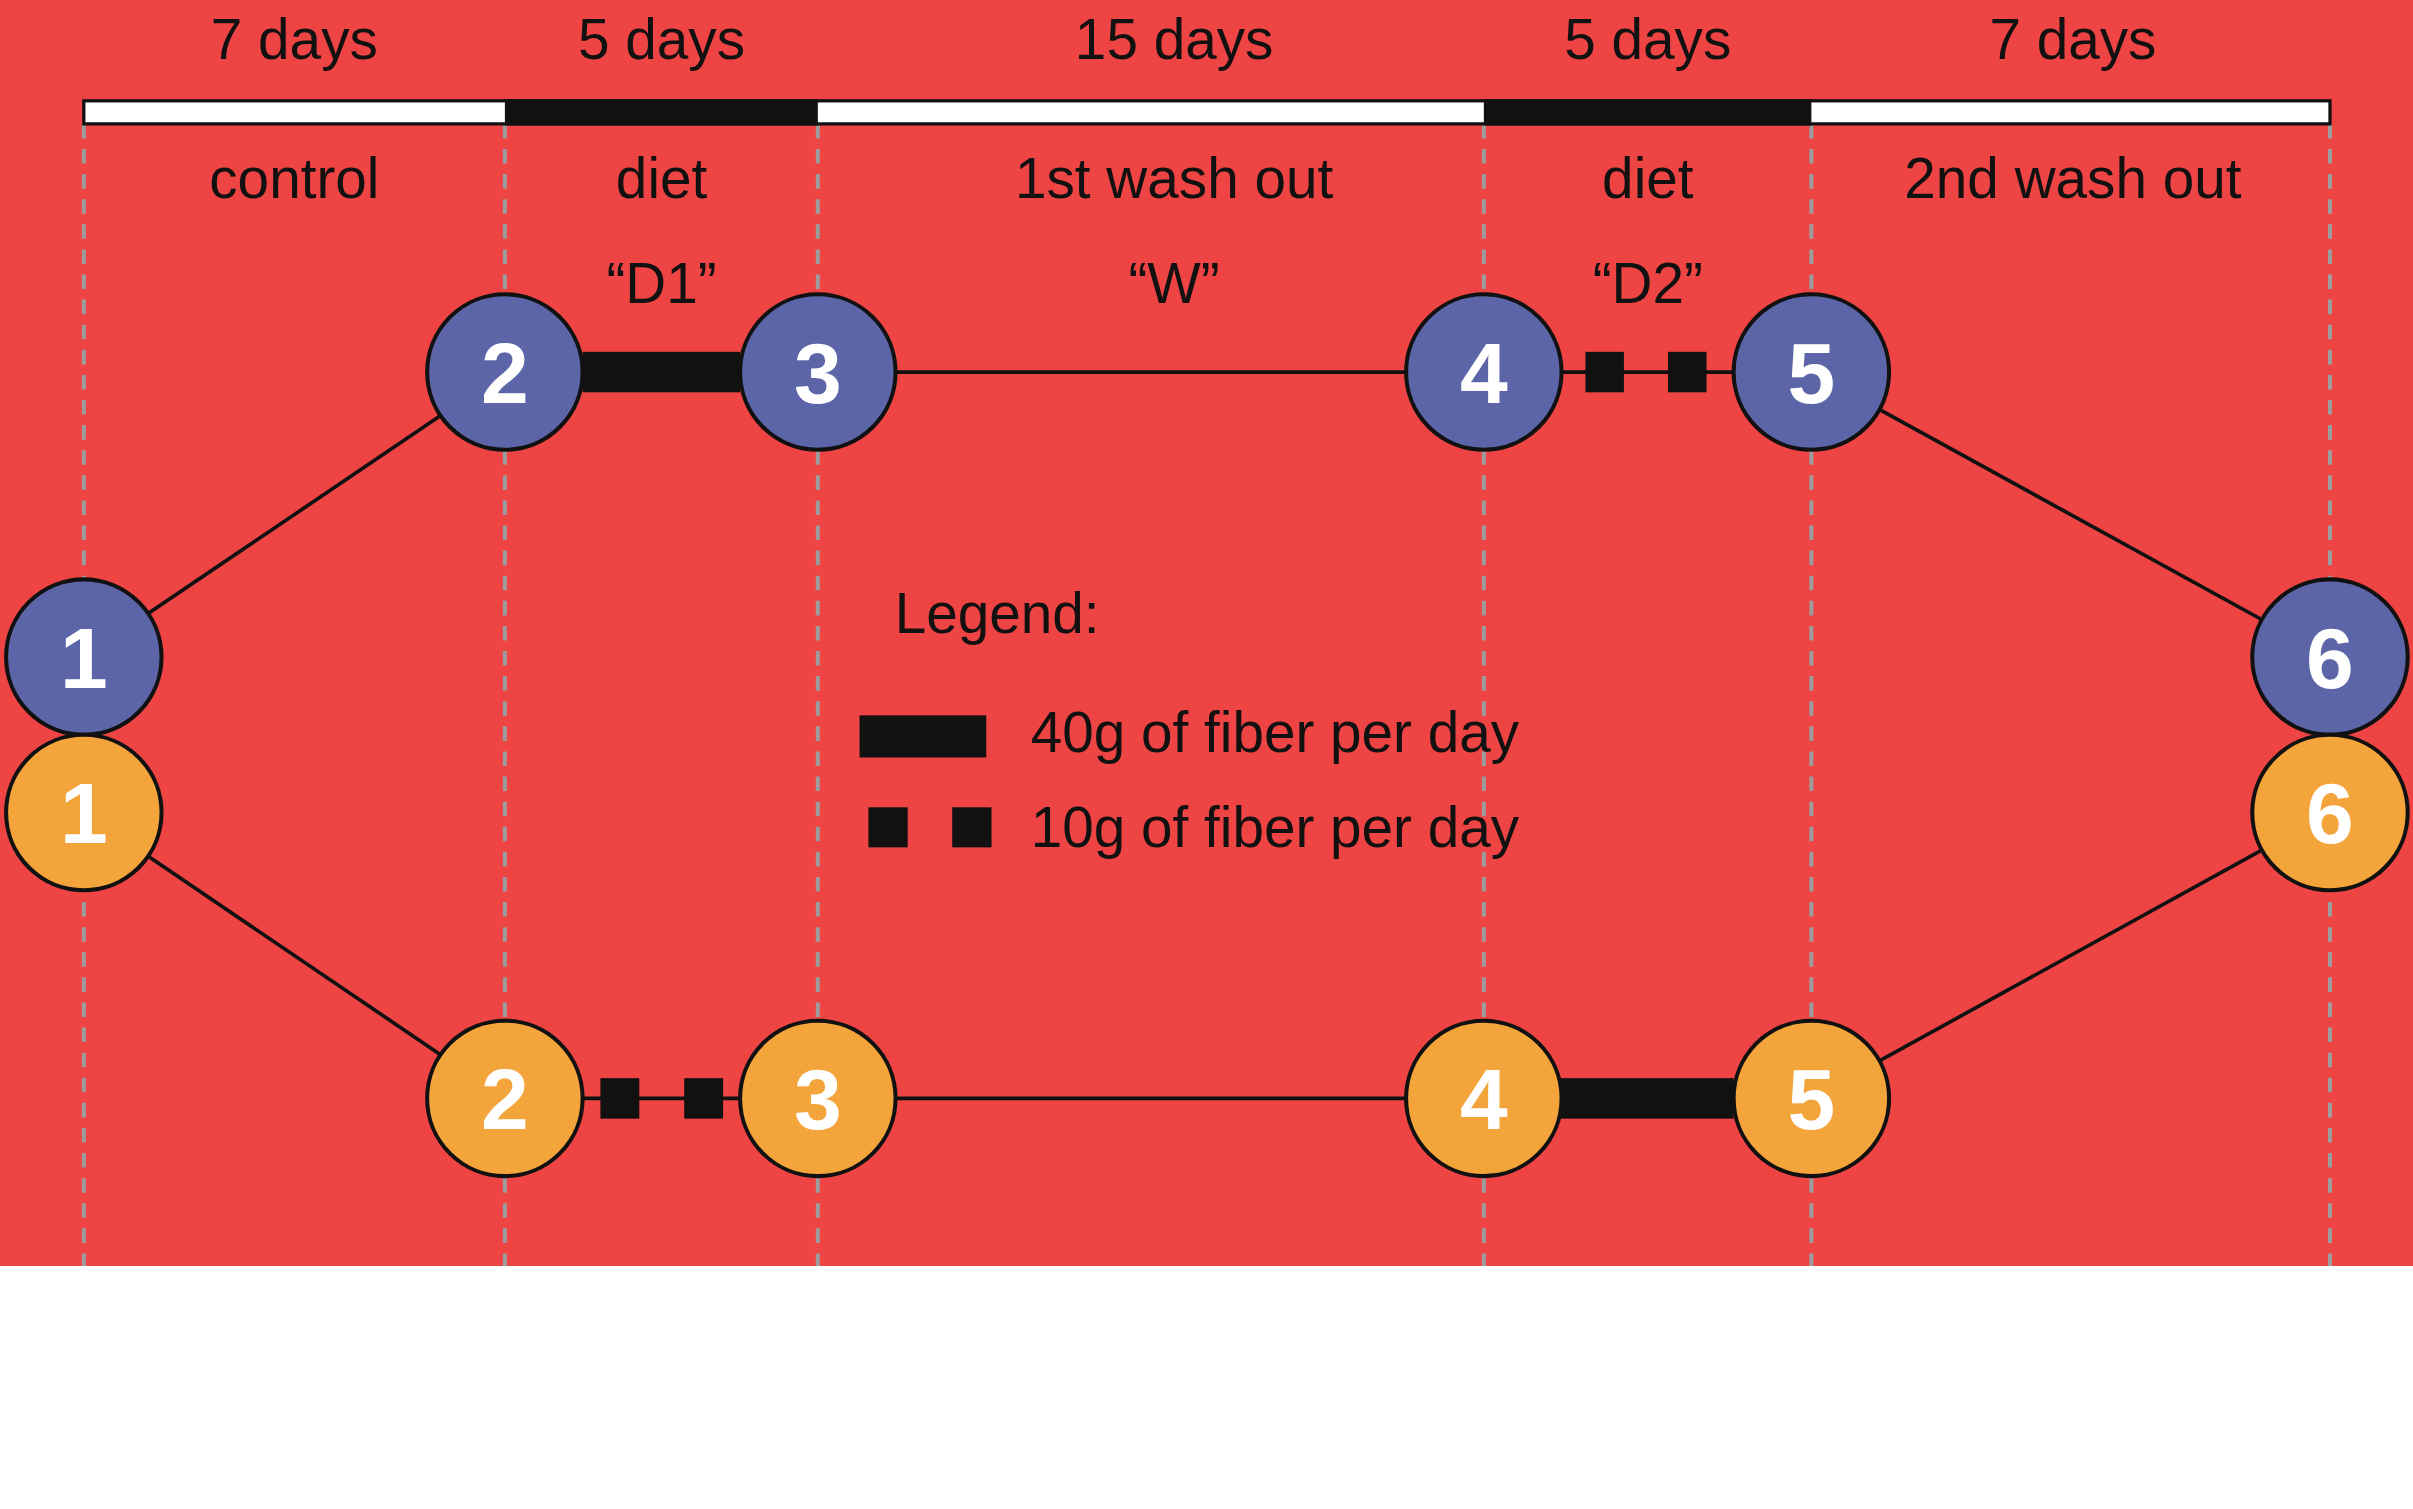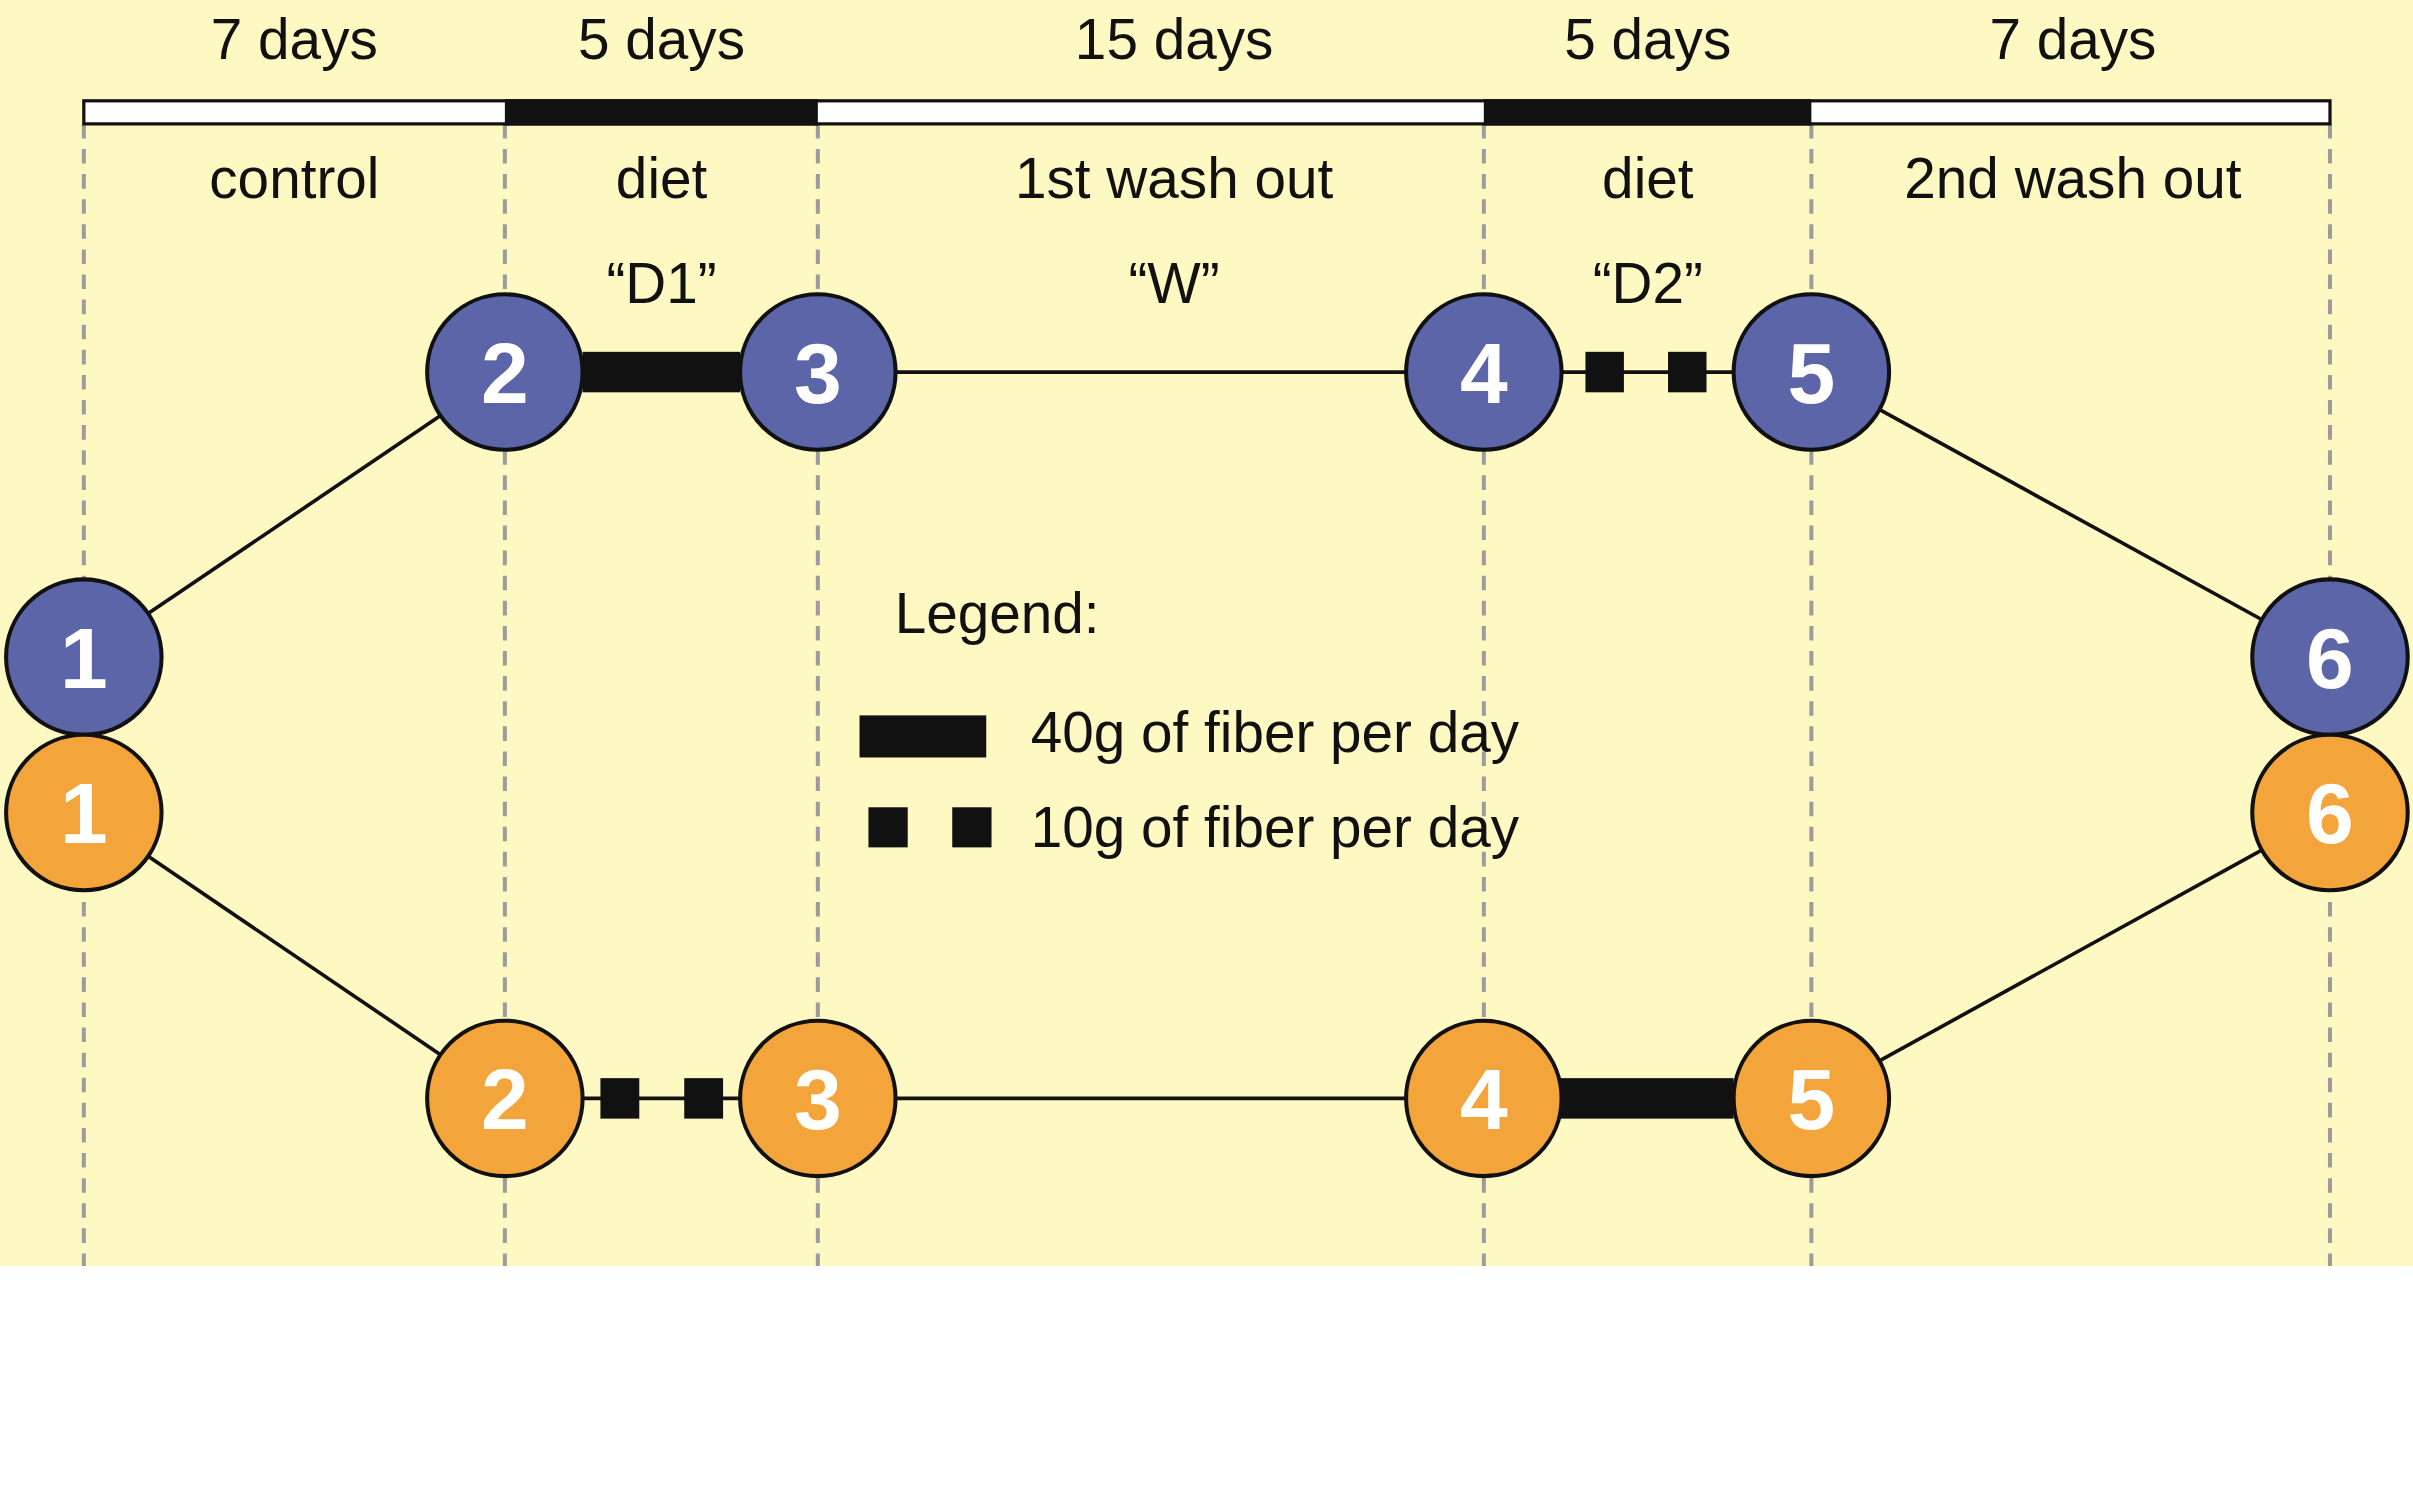--- a/index.html
+++ b/index.html
@@ -2,21 +2,21 @@
 <html style="font-size:7.7px"><head>
 <meta charset="utf-8">
 <style>
   html, body {
     margin: 0;
     padding: 0;
     background: #ffffff;
   }
   .figure-wrap {
     width: 100%;
-    background: #fef9c3;
+    background: #ef4444;
   }
   svg {
     display: block;
     width: 100%;
     height: auto;
     font-family: "Liberation Sans", sans-serif;
   }
   .lbl {
     font-size: 140px;
     fill: #111111;

